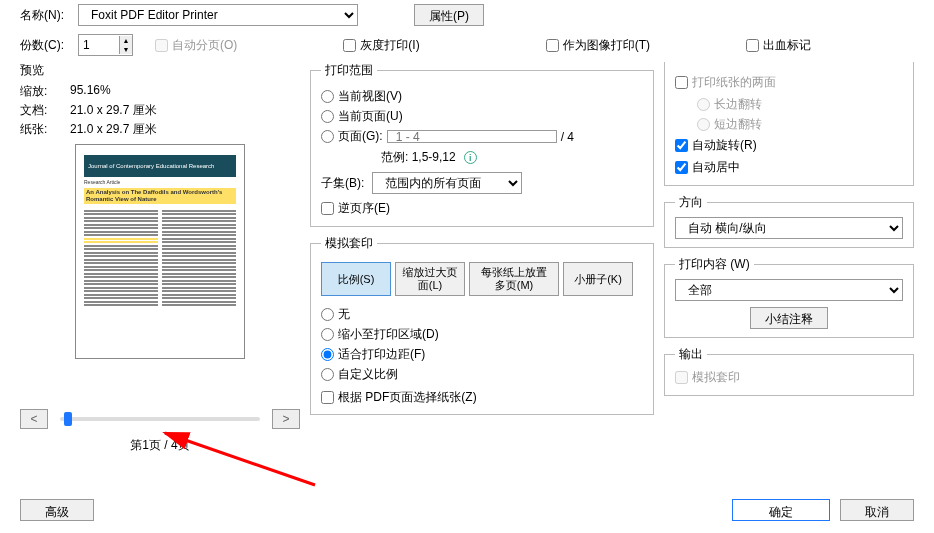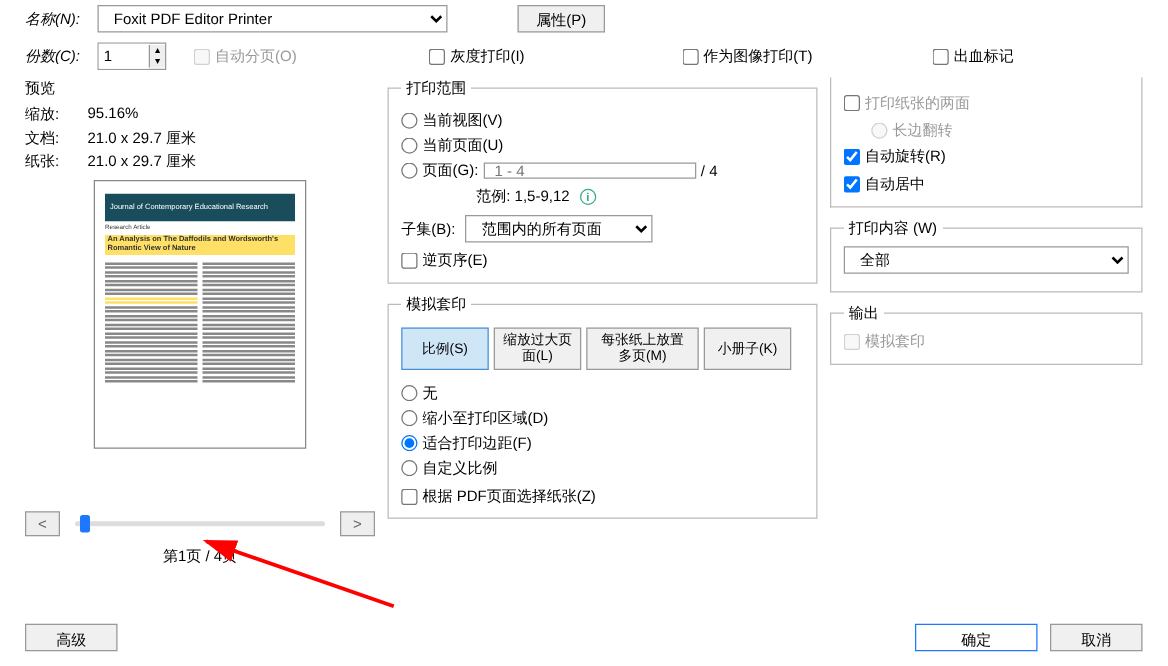--- a/index.html
+++ b/index.html
@@ -1,20 +1,20 @@
 <!DOCTYPE html>
 <html><head>
 <meta charset="utf-8">
 <style>
 * { box-sizing: border-box; margin: 0; padding: 0; font-family: "Microsoft YaHei", "SimSun", sans-serif; font-size: 12px; }
 body { background: #fff; width: 934px; height: 533px; position: relative; }
 .top-section { padding: 4px 20px 6px 20px; }
 .top-row1 { display: flex; align-items: center; gap: 8px; margin-bottom: 8px; }
 .top-row2 { display: flex; align-items: center; gap: 8px; }
-label.fl { width: 50px; font-style: italic; }
+label.fl { width: 50px; }
 select, input[type=text] { border: 1px solid #999; padding: 2px 8px; background: #fff; height: 22px; }
 select.printer { width: 280px; }
 button { border: 1px solid #999; background: #f0f0f0; padding: 3px 14px; cursor: pointer; height: 22px; }
 .spin-wrap { display: inline-flex; align-items: center; border: 1px solid #999; height: 22px; background:#fff; }
 .spin-wrap input { border: none; width: 40px; text-align: left; padding-left: 4px; height: 20px; outline:none; }
 .spin-btns { display: flex; flex-direction: column; border-left: 1px solid #999; }
 .spin-btns span { font-size: 7px; line-height: 9px; width: 12px; text-align: center; cursor: pointer; background:#eee; }
 .cb { display: inline-flex; align-items: center; gap: 4px; }
 .cb input { width: 13px; height: 13px; }
 .cb.disabled { color: #999; }
@@ -258,35 +258,44 @@
     <fieldset class="groupbox" style="border-top:none; padding-top:12px;">
       <label class="cb disabled">
           <input type="checkbox" style="">
           <span>打印纸张的两面</span>
         </label>
       <div class="indent-block">
         <div class="radio-row">
             <input type="radio" name="dp" disabled="" style="">
             <span style="color:#999">长边翻转</span>
           </div>
+        <div class="radio-row">
+            <input type="radio" name="dp" disabled="" style="">
+            <span style="color:#999">短边翻转</span>
+          </div>
       </div>
       <label class="cb">
           <input type="checkbox" checked="" style="">
           <span>自动旋转(R)</span>
         </label><br>
       <label class="cb" style="margin-top:4px; display:inline-flex;">
           <input type="checkbox" checked="" style="">
           <span>自动居中</span>
         </label>
     </fieldset>
 
+    <fieldset class="groupbox">
+      <legend>方向</legend>
+      <select style="width:100%"><option>自动 横向/纵向</option></select>
+    </fieldset>
 
     <fieldset class="groupbox">
       <legend>打印内容 (W)</legend>
       <select style="width:100%; margin-bottom:6px;"><option>全部</option></select>
+      <div style="text-align:center"><button>小结注释</button></div>
     </fieldset>
 
     <fieldset class="groupbox">
       <legend>输出</legend>
       <label class="cb disabled">
           <input type="checkbox" disabled="" style="">
           <span>模拟套印</span>
         </label>
     </fieldset>
   </div>

